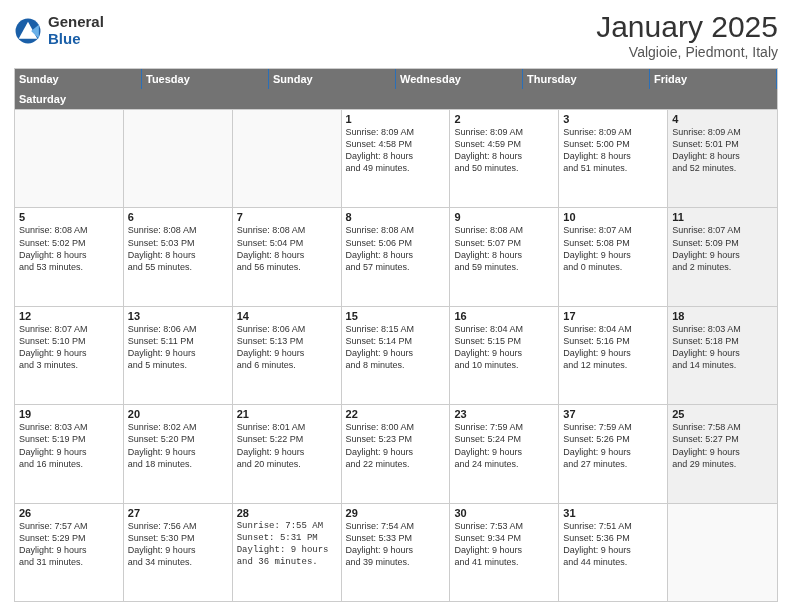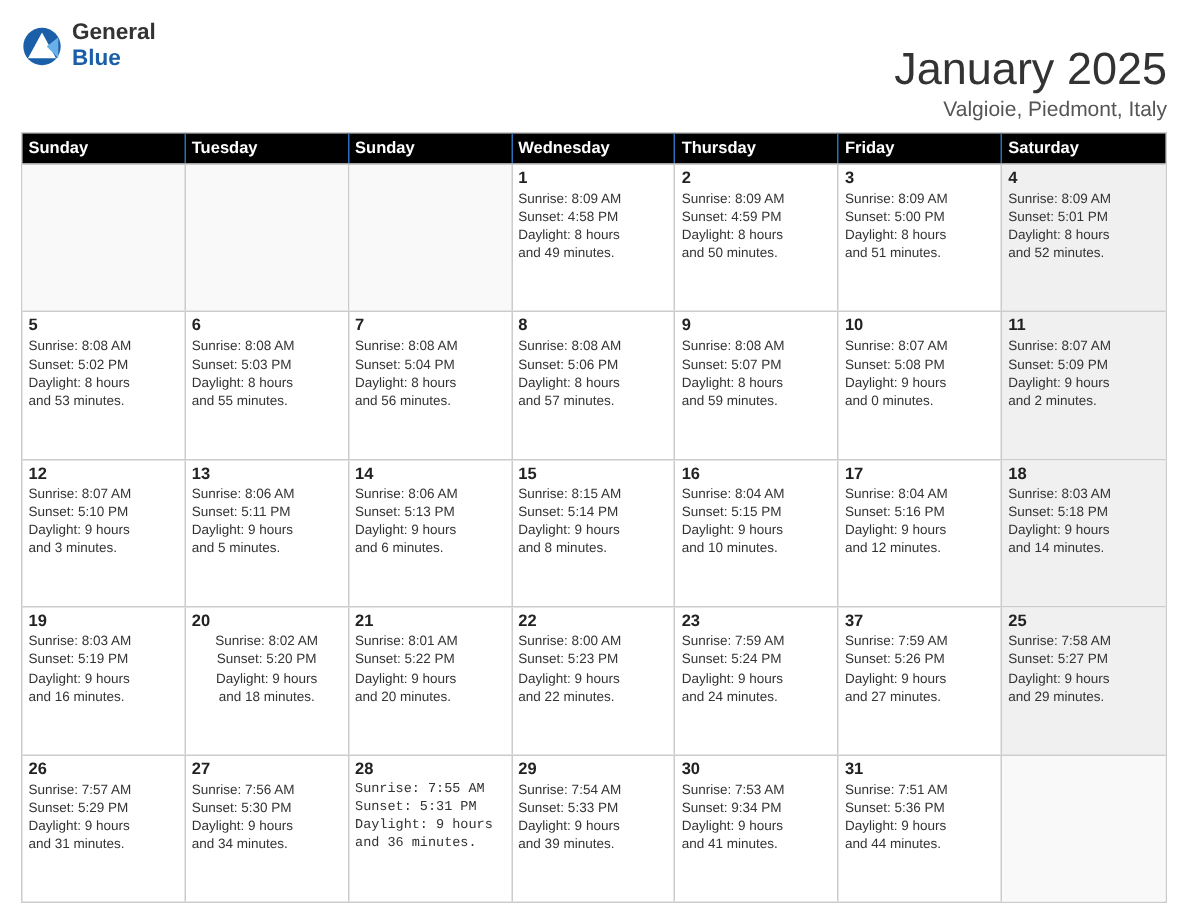--- a/index.html
+++ b/index.html
@@ -50,36 +50,35 @@
       height: 28px;
       margin-right: 2px;
     }
     .title-block {
       text-align: right;
     }
     .month-title {
       font-size: 30px;
       font-weight: normal;
       color: #333;
-      margin-top: 20px;
     }
     .location {
       font-size: 14px;
       color: #555;
     }
     .calendar {
       flex: 1;
       display: flex;
       flex-direction: column;
       border: 1px solid #ccc;
     }
     .cal-header {
       display: grid;
-      grid-template-columns: repeat(7, 1fr);
-      background: #000000;
+      grid-template-columns: repeat(6, 1fr);
+      background: #737373;
     }
     .cal-header-cell {
       color: #fff;
       font-size: 11px;
       font-weight: bold;
       padding: 4px 4px;
       text-align: left;
       border-right: 1px solid #2a6fb8;
     }
     .cal-header-cell:last-child { border-right: none; }
@@ -288,21 +287,21 @@
         <div class="cal-row">
           <div class="cal-cell">
             <div class="day-num">19</div>
             <div class="cell-text" style="white-space: pre-line;">Sunrise: 8:03 AM
 Sunset: 5:19 PM
 Daylight: 9 hours
 and 16 minutes.</div>
           </div>
           <div class="cal-cell">
             <div class="day-num">20</div>
-            <div class="cell-text" style="white-space: pre-line; text-align: center;">Sunrise: 8:02 AM
+            <div class="cell-text" style="white-space: pre-line;">Sunrise: 8:02 AM
 Sunset: 5:20 PM
 Daylight: 9 hours
 and 18 minutes.</div>
           </div>
           <div class="cal-cell">
             <div class="day-num">21</div>
             <div class="cell-text" style="white-space: pre-line;">Sunrise: 8:01 AM
 Sunset: 5:22 PM
 Daylight: 9 hours
 and 20 minutes.</div>

